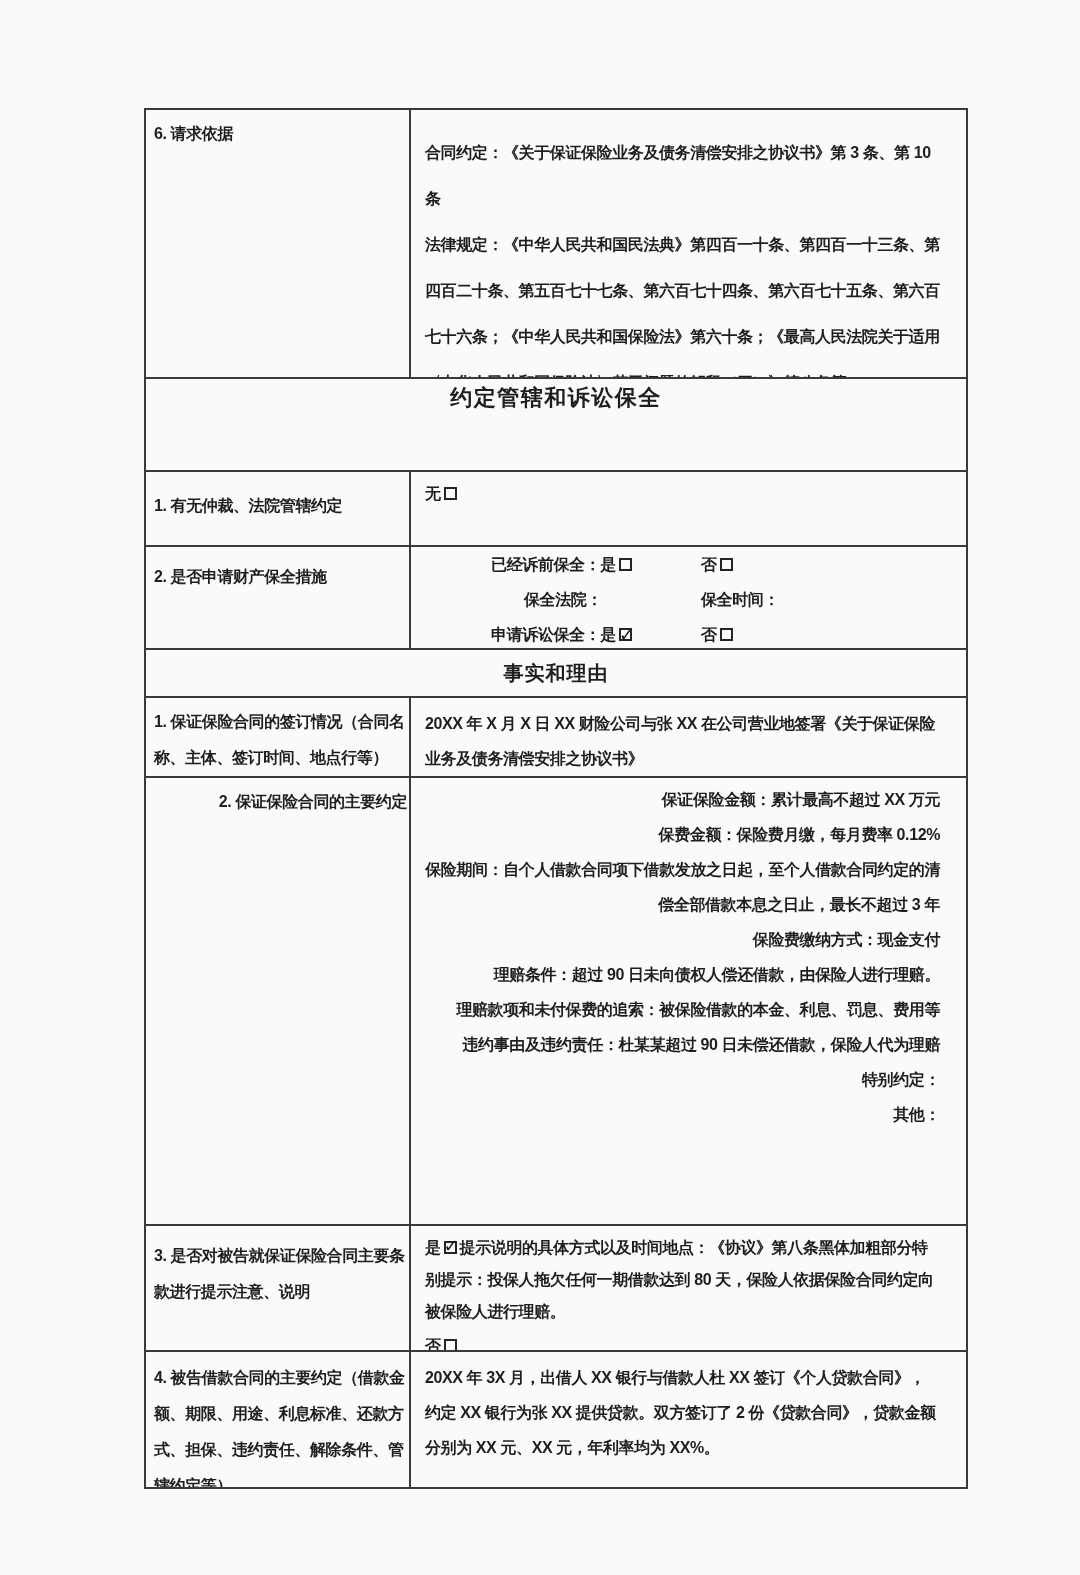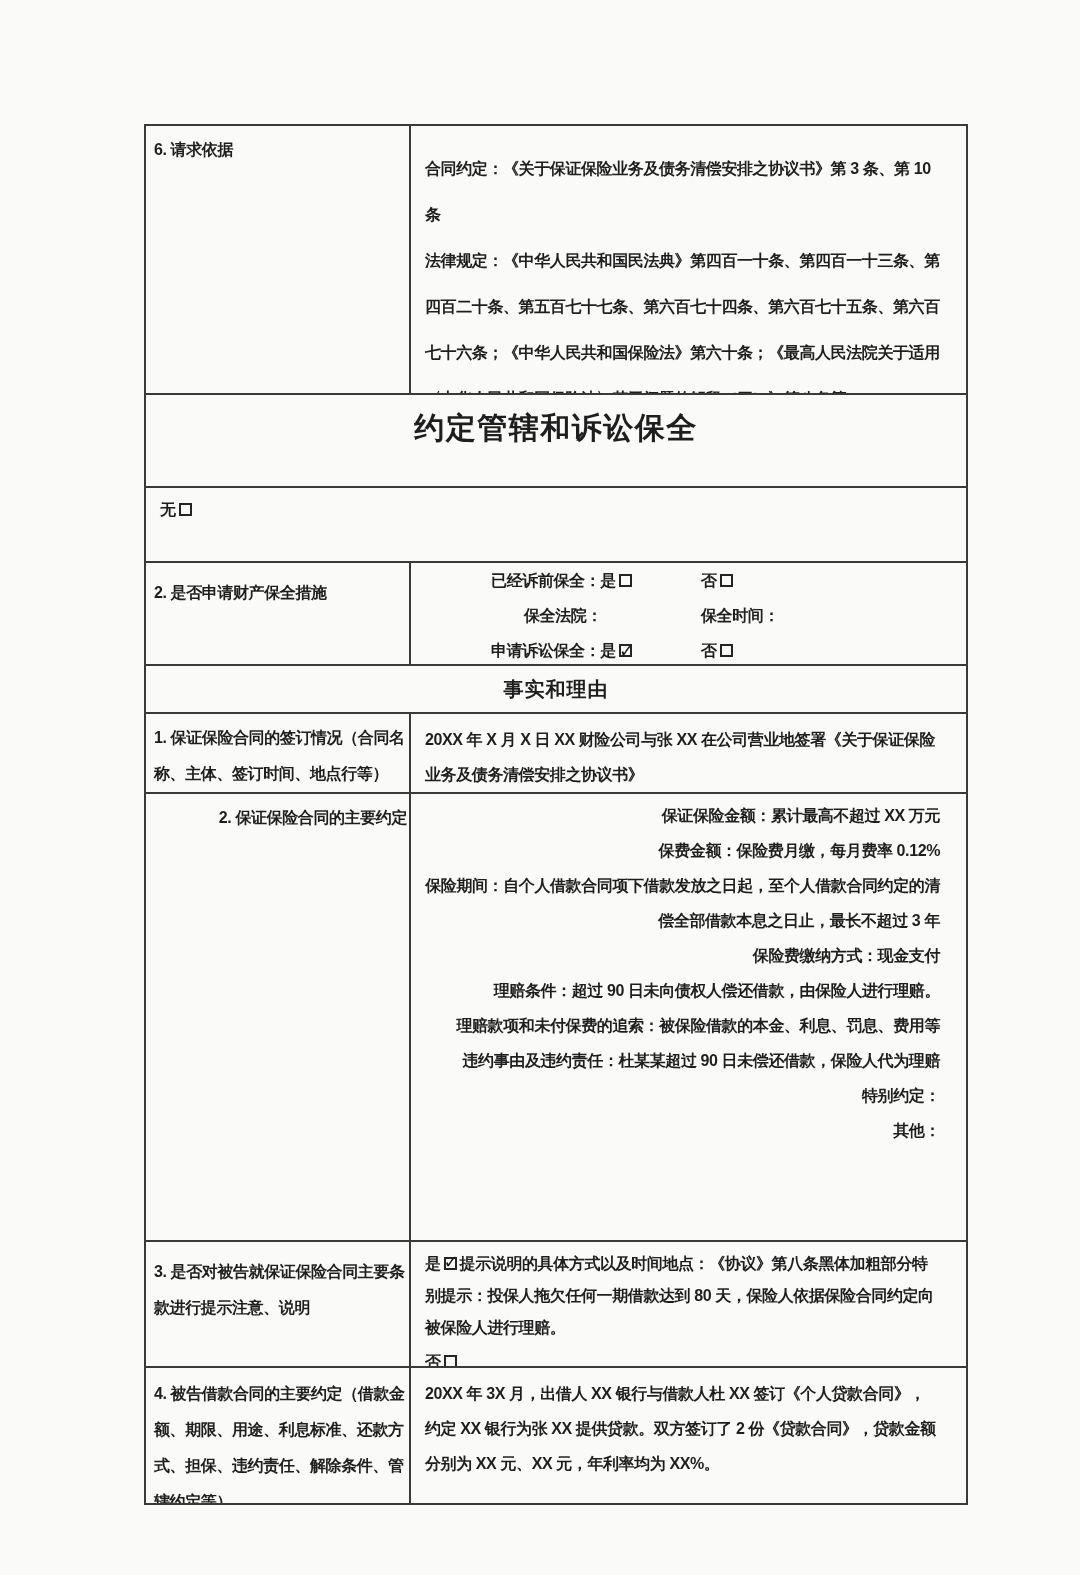--- a/index.html
+++ b/index.html
@@ -11,21 +11,21 @@
   html,body { width:1080px; height:1575px; }
   body {
     background: var(--bg);
     color: var(--ink);
     font-family: "Liberation Sans", "DejaVu Sans", sans-serif;
     font-weight: 700;
     letter-spacing: -0.4px;
     position: relative;
   }
   .doc-table {
-    position:absolute; left:144px; top:124px; width:824px;
+    position:absolute; left:144px; top:108px; width:824px;
     border:2px solid var(--line);
   }
   .row { display:flex; border-top:2px solid var(--line); overflow:hidden; }
   .row:first-child { border-top:none; }
 
   .label-cell {
     width:265px; flex:0 0 265px;
     border-right:2px solid var(--line);
     padding:6px 2px 0 8px;
     font-size:16px; line-height:36px;
@@ -48,21 +48,21 @@
   .h-f4   { height:137px; }
 
   
   .lh-tall   { line-height:46px; padding-top:20px; }
   .pt16 { padding-top:16px; }
   .pt12 { padding-top:12px; }
   .pt8  { padding-top:8px;  }
   .lh32 { line-height:32px; padding-top:6px; }
 
   .hdr-row { display:block; text-align:center; }
-  .hdr1-text { font-size:30px; padding-top:13px; letter-spacing:1.5px; }
+  .hdr1-text { font-size:22px; padding-top:4px; letter-spacing:1.5px; }
   .hdr2-text { font-size:20px; line-height:46px; letter-spacing:1px;font-family:Liberation Serif, serif; }
 
   .pair { display:flex; }
   .pair-l { width:276px; flex:0 0 276px;text-align:center; }
 
   .cb {
     display:inline-block; width:13px; height:13px;
     border:2px solid #242424;
     margin:0 3px; position:relative; top:1px;
   }
@@ -87,20 +87,21 @@
       <p>合同约定：《关于保证保险业务及债务清偿安排之协议书》第 3 条、第 10 条</p>
       <p>法律规定：《中华人民共和国民法典》第四百一十条、第四百一十三条、第四百二十条、第五百七十七条、第六百七十四条、第六百七十五条、第六百七十六条；《中华人民共和国保险法》第六十条；《最高人民法院关于适用〈中华人民共和国保险法〉若干问题的解释（四）》第八条等</p>
     </div>
   </div>
 
   <div class="row h-hdr1 hdr-row">
     <div class="hdr1-text">约定管辖和诉讼保全</div>
   </div>
 
   <div class="row h-j1">
+    <div class="label-cell pt16">1. 有无仲裁、法院管辖约定</div>
     <div class="content-cell">
       <div>
         <span>无</span><span class="cb"></span>
       </div>
     </div>
   </div>
 
   <div class="row h-j2">
     <div class="label-cell pt12">2. 是否申请财产保全措施</div>
     <div class="content-cell" style="padding-top:0">

